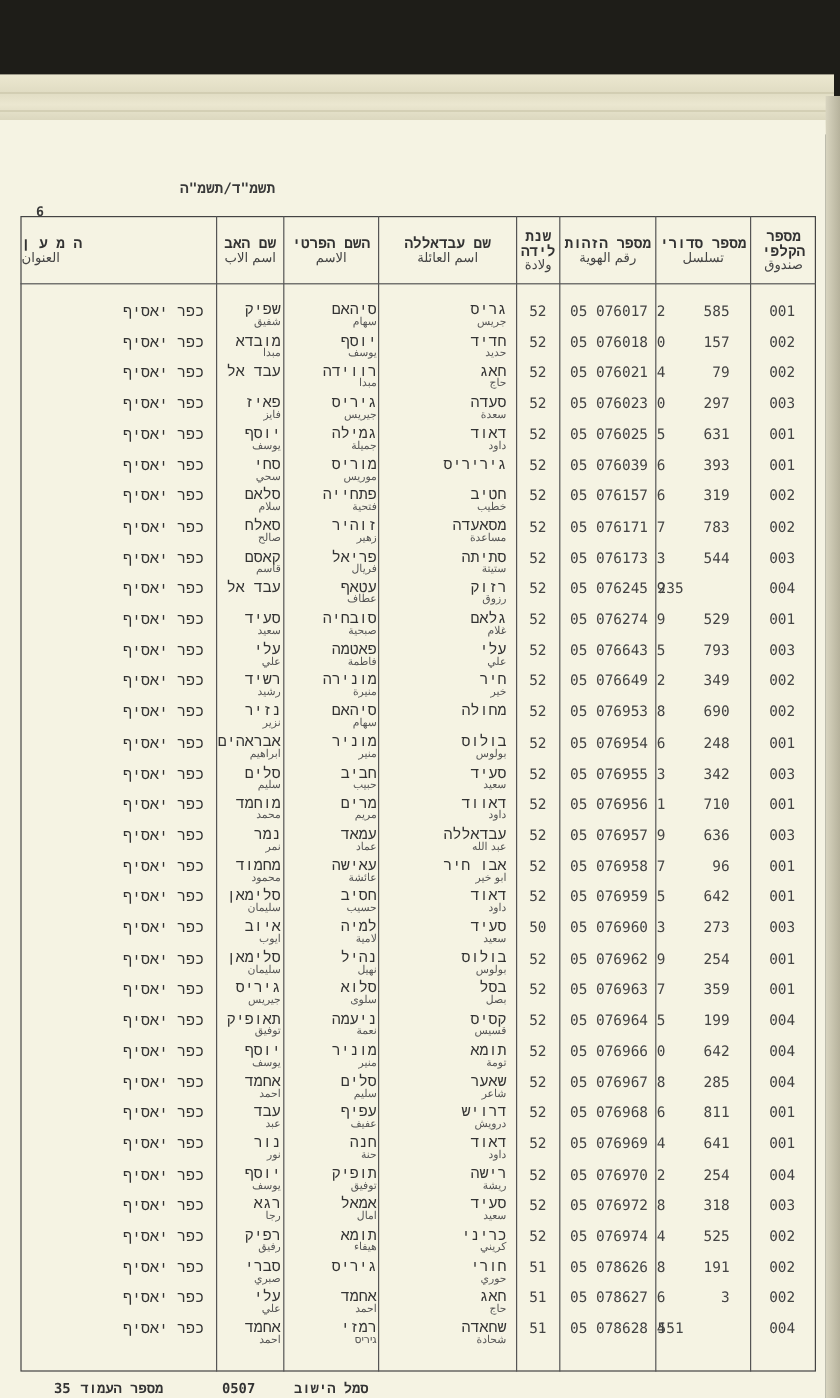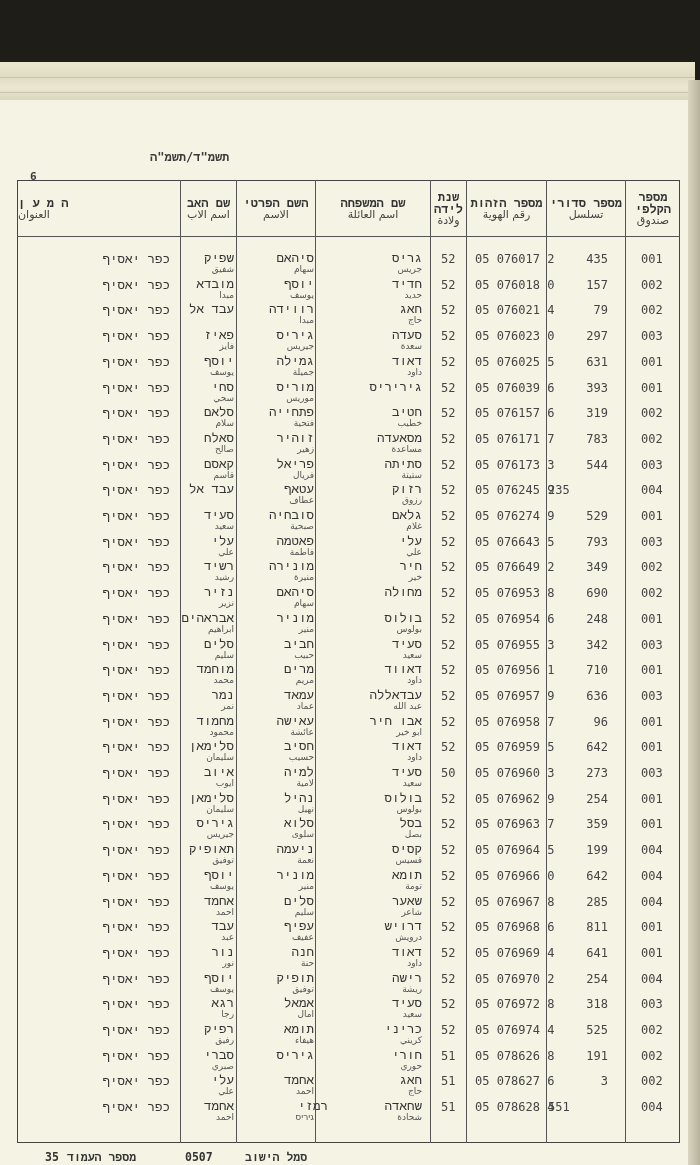--- a/index.html
+++ b/index.html
@@ -55,40 +55,40 @@
 </div>
 <div class="hdr" style="left:467px;width:79px">
   <span class="he">מספר הזהות</span>
   <span class="ar">رقم الهوية</span>
 </div>
 <div class="hdr" style="left:431px;width:35px">
   <span class="he">שנת לידה</span>
   <span class="ar">ولادة</span>
 </div>
 <div class="hdr" style="left:316px;width:114px">
-  <span class="he">שם המשפחה</span>
+  <span class="he">שם עבדאללה</span>
   <span class="ar">اسم العائلة</span>
 </div>
 <div class="hdr" style="left:237px;width:78px">
   <span class="he">השם הפרטי</span>
   <span class="ar">الاسم</span>
 </div>
 <div class="hdr" style="left:181px;width:55px">
   <span class="he">שם האב</span>
   <span class="ar">اسم الاب</span>
 </div>
 <div class="hdr" style="left:18px;width:162px;align-items:flex-end;padding-right:14px;box-sizing:border-box">
   <span class="he">ה מ ע ן</span>
   <span class="ar">العنوان</span>
 </div>
 
 <div id="rows">
     <div class="row" style="top: 248px;">
       <span class="c num" style="left:624px">001</span>
-      <span class="c num" style="left:531px;width:60px;text-align:right">435</span>
+      <span class="c num" style="left:531px;width:60px;text-align:right">585</span>
       <span class="c num" style="left:458px">05 076017 2</span>
       <span class="c num" style="left:424px">52</span>
       <span class="c he-t" style="right:258px;top:2px">גריס</span>
       <span class="c ar-t" style="right:258px;top:16px">جريس</span>
       <span class="c he-t" style="right:366px;top:2px">סיהאם</span>
       <span class="c ar-t" style="right:366px;top:16px">سهام</span>
       <span class="c he-t" style="right:446px;top:2px">שפיק</span>
       <span class="c ar-t" style="right:446px;top:16px">شفيق</span>
       <span class="c he-t" style="right:510px;top:3px">כפר יאסיף</span>
     </div>
@@ -508,21 +508,21 @@
       <span class="c ar-t" style="right:446px;top:16px">علي</span>
       <span class="c he-t" style="right:510px;top:3px">כפר יאסיף</span>
     </div>
     <div class="row" style="top: 1096.1px;">
       <span class="c num" style="left:624px">004</span>
       <span class="c num" style="left:531px;width:60px;">551</span>
       <span class="c num" style="left:458px">05 078628 4</span>
       <span class="c num" style="left:424px">51</span>
       <span class="c he-t" style="right:258px;top:2px">שחאדה</span>
       <span class="c ar-t" style="right:258px;top:16px">شحادة</span>
-      <span class="c he-t" style="right:352px;top:2px">רמזי</span>
+      <span class="c he-t" style="right:366px;top:2px">רמזי</span>
       <span class="c ar-t" style="right:366px;top:16px">גיריס</span>
       <span class="c he-t" style="right:446px;top:2px">אחמד</span>
       <span class="c ar-t" style="right:446px;top:16px">احمد</span>
       <span class="c he-t" style="right:510px;top:3px">כפר יאסיף</span>
     </div>
   </div>
 
 <div class="footer">
   <span style="left:0px">35</span>
   <span style="left:22px">מספר העמוד</span>

